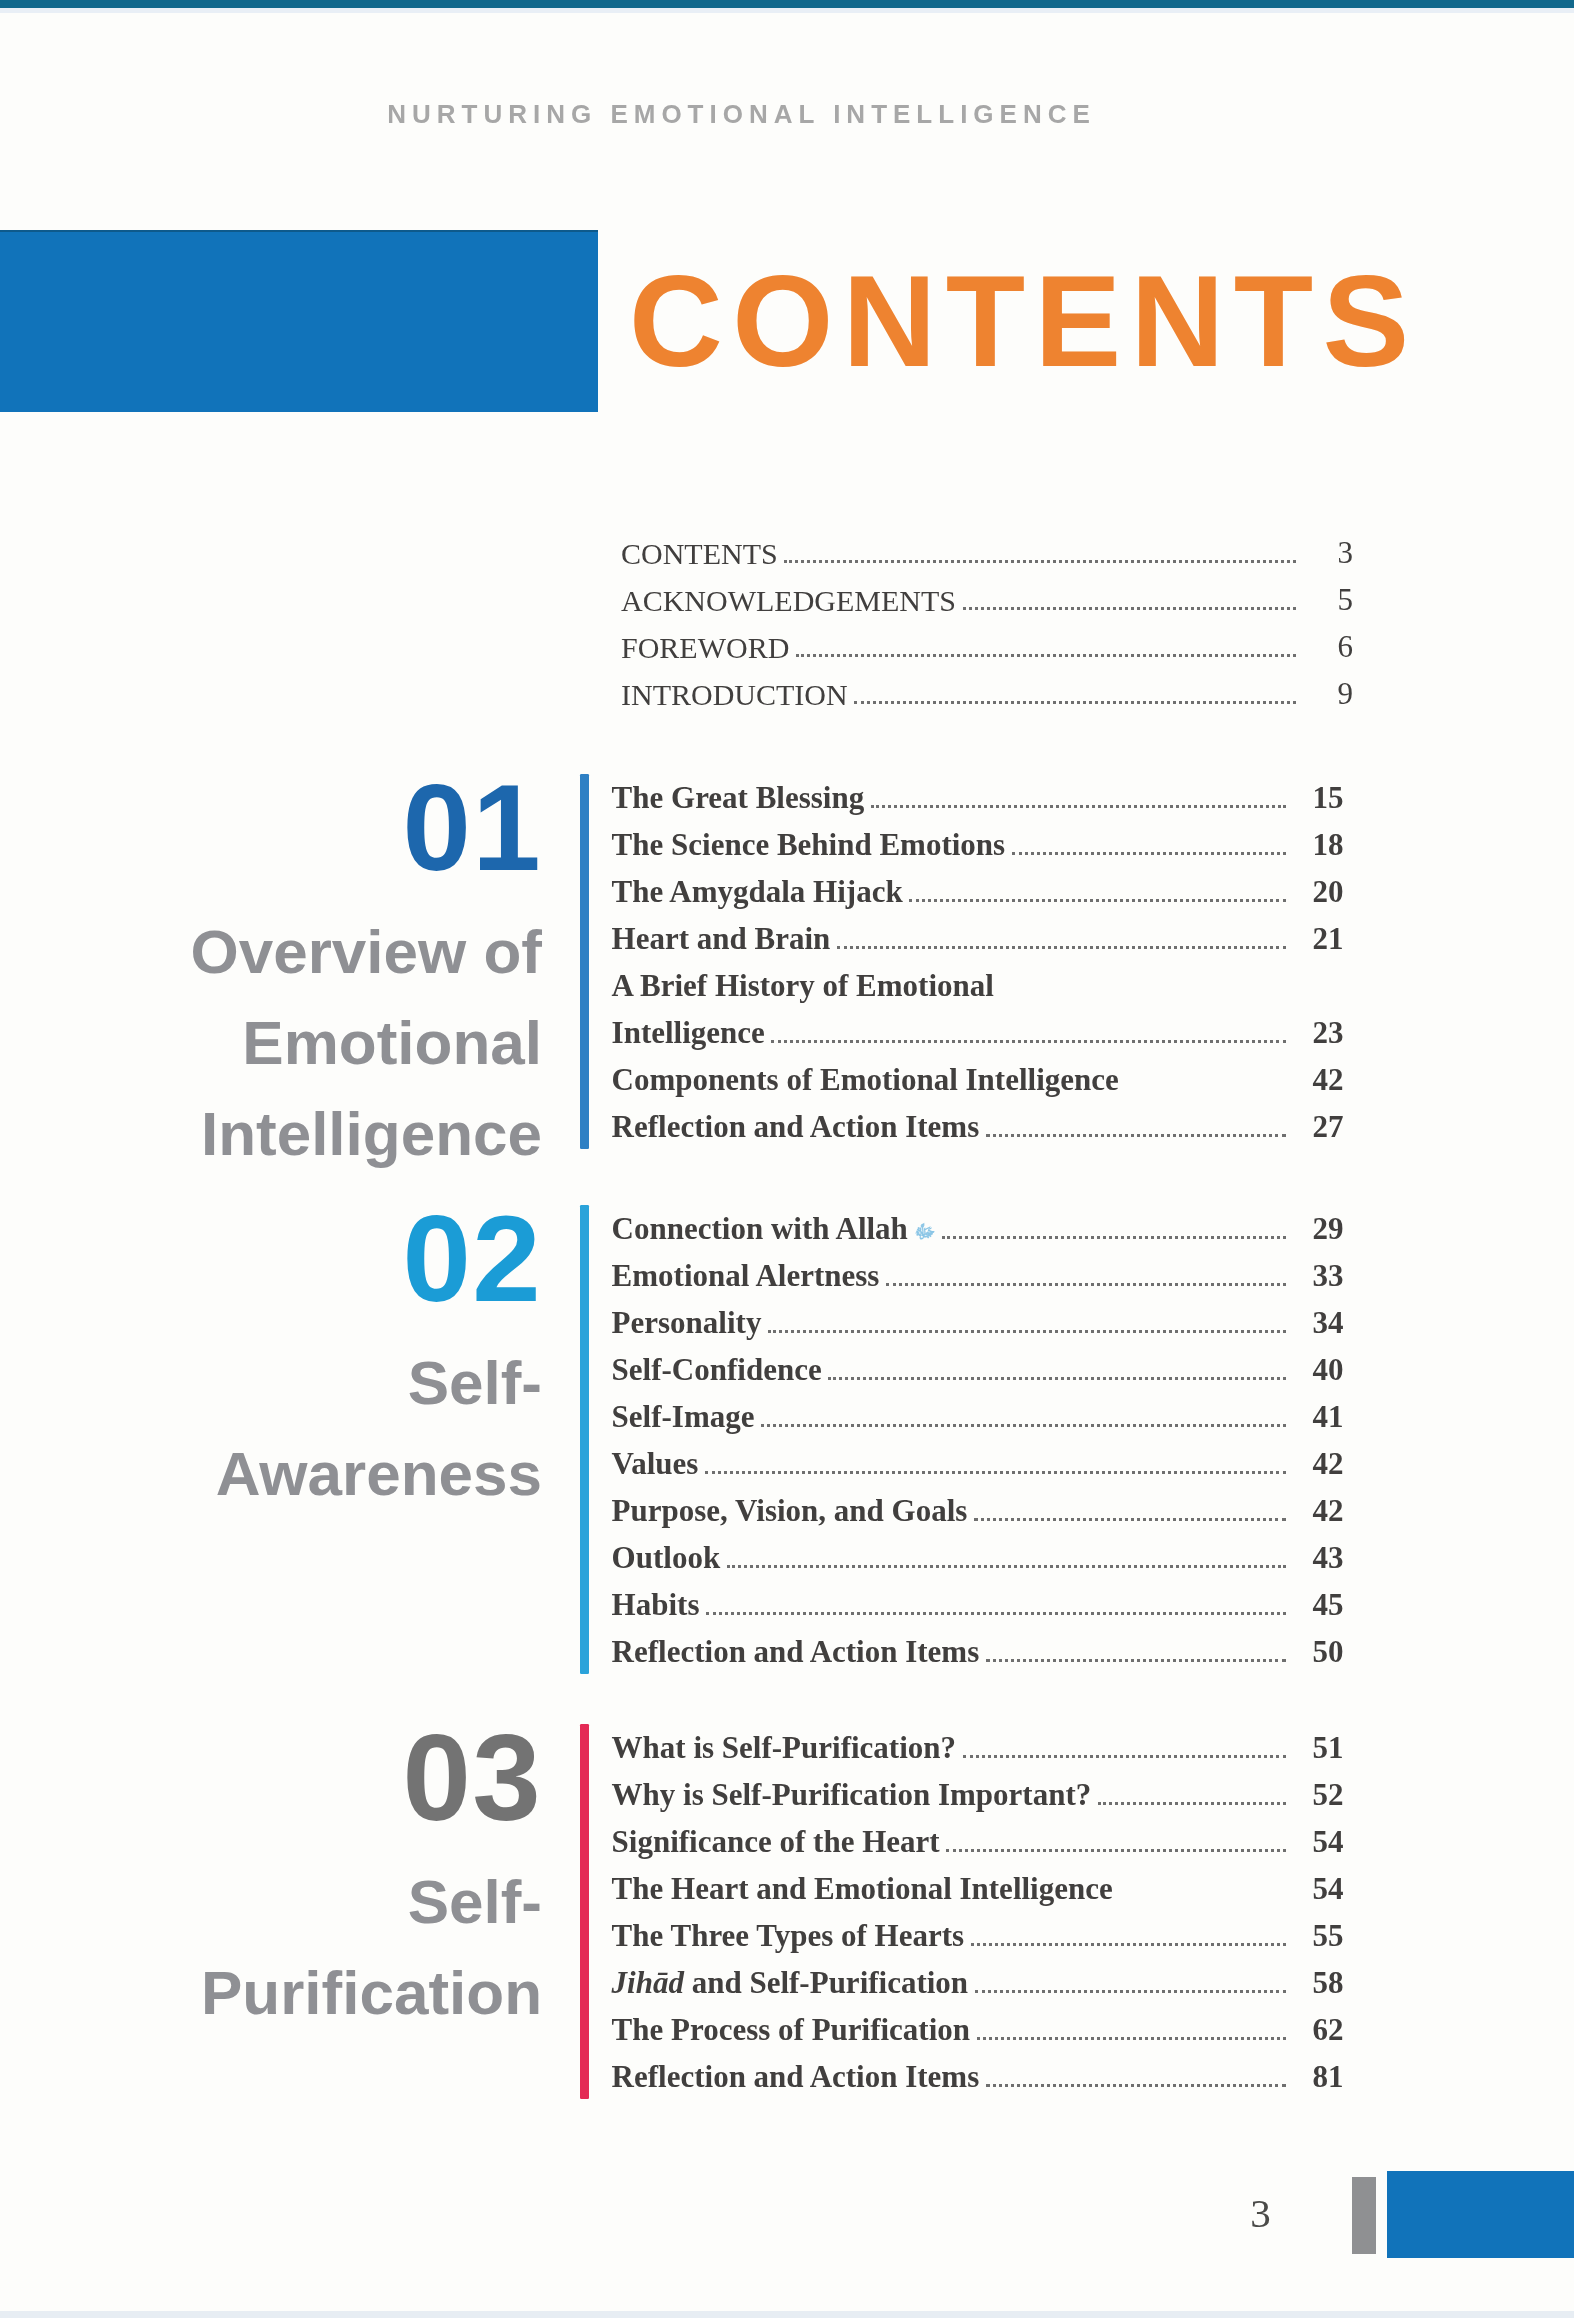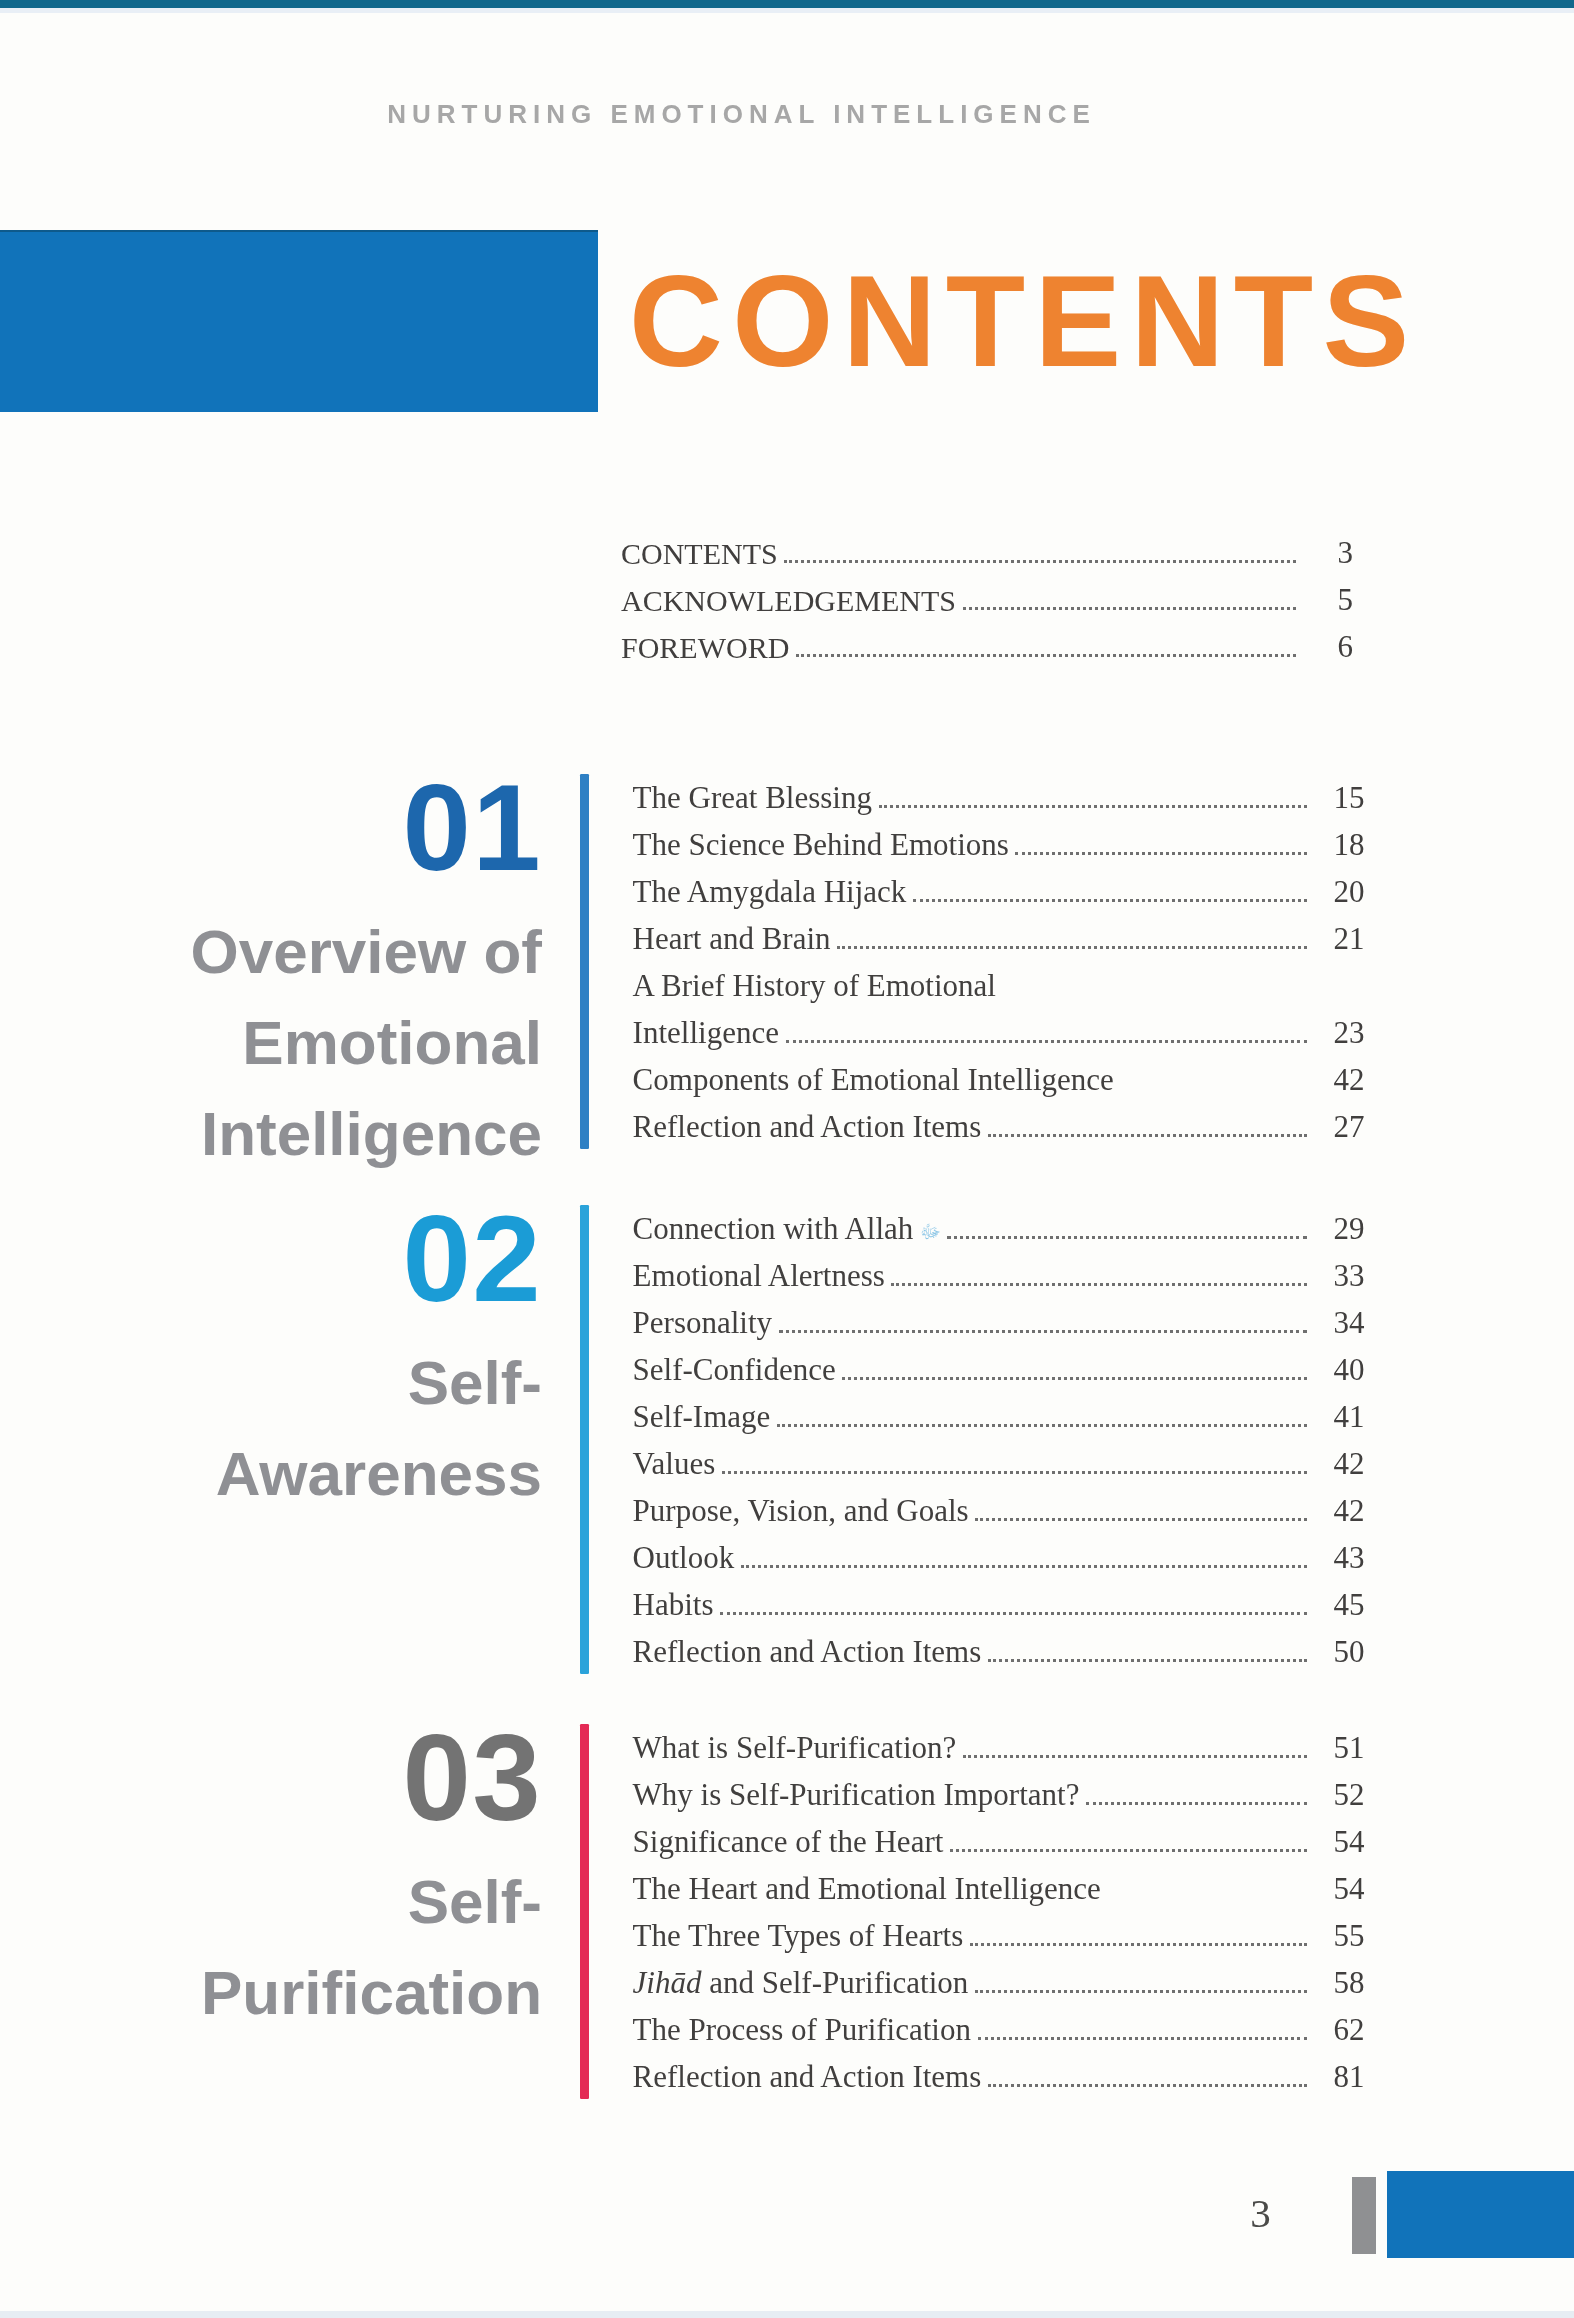--- a/index.html
+++ b/index.html
@@ -46,21 +46,21 @@
   .sec-left { width:554px; text-align:right; padding-right:12px; box-sizing:border-box;padding-left:18px; }
   .sec-number {
     font-family:"Liberation Sans", sans-serif; font-weight:bold;
     font-size:123px; line-height:132px; letter-spacing:1.3px;
   }
   .sec-titles {
     margin-top:12px; font-family:Liberation Sans, sans-serif; font-weight:bold;
     font-size:62px; line-height:91px; color:#8f9094;
   }
   .sec-bar { width:8.6px; margin-left:26px; border-radius:1.3px; }
-  .sec-entries { margin-left:44px; width:732px; padding-top:12px; }
+  .sec-entries { margin-left:23px; width:732px; padding-top:12px;font-weight:bold; }
 
   .footer-page-number {
     position:absolute; left:1221px; top:2189px; width:79px; text-align:center;
     font-size:41px; color:#4a4a48;
   }
   .footer-gray-bar { position:absolute; left:1352px; top:2177px; width:24px; height:77px; background:#8f9092; }
   .footer-blue-bar { position:absolute; left:1387px; top:2171px; width:188px; height:87px; background:#1173ba; }
   .bottom-strip   { position:absolute; left:0; top:2311px; width:100%; height:8px; background:#e7edf3; }
 </style>
 </head>
@@ -83,20 +83,25 @@
       </div>
       <div class="toc-row fm">
         <span class="toc-label">ACKNOWLEDGEMENTS</span>
         <div class="toc-dots"></div>
         <span class="toc-page">5</span>
       </div>
       <div class="toc-row fm">
         <span class="toc-label">FOREWORD</span>
         <div class="toc-dots"></div>
         <span class="toc-page">6</span>
+      </div>
+      <div class="toc-row fm">
+        <span class="toc-label">INTRODUCTION</span>
+        <div class="toc-dots"></div>
+        <span class="toc-page">9</span>
       </div>
     </div>
 
   <div id="sections-root">
       <div class="sec" style="top: 762px;">
         <div class="sec-left">
           <div class="sec-number" style="color: rgb(29, 103, 173);">01</div>
           <div class="sec-titles">
             <div>Overview of</div>
             <div>Emotional</div>

